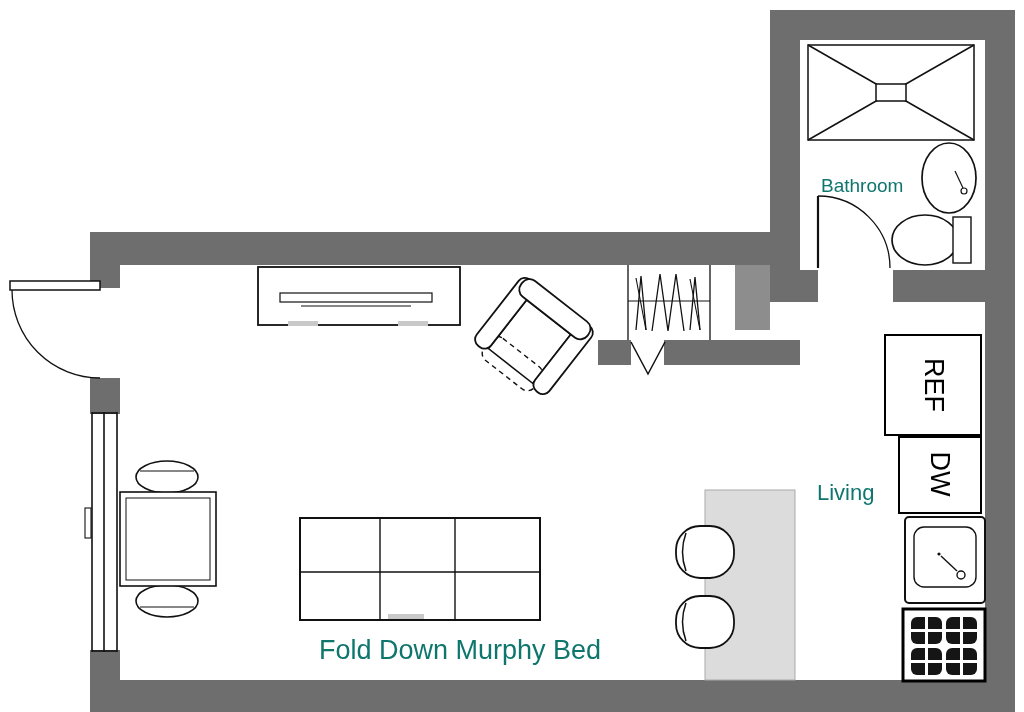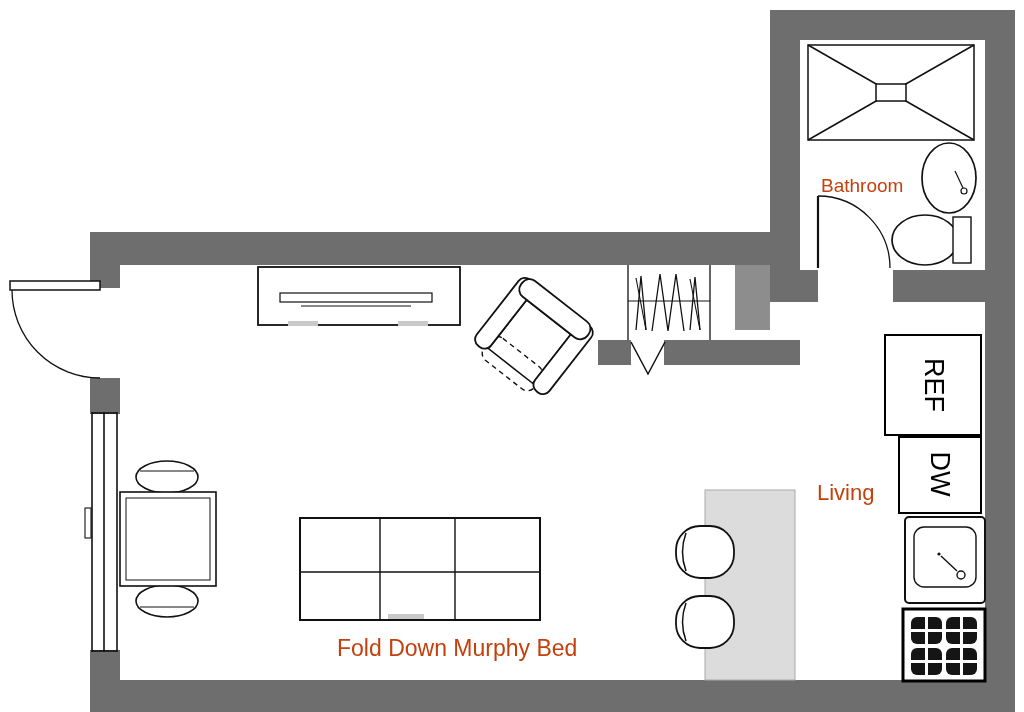--- a/index.html
+++ b/index.html
@@ -2,21 +2,21 @@
 <html><head>
 <meta charset="utf-8">
 <style>
   html,body{margin:0;padding:0;background:#fff;}
   .stage{
     position:relative;width:1024px;height:712px;background:#ffffff;
     font-family:"Liberation Sans", sans-serif;overflow:hidden;
   }
   .stage svg{position:absolute;left:0;top:0;}
   .lbl{
-    position:absolute;color:#c2410c;white-space:nowrap;line-height:1.1;
+    position:absolute;color:#0f766e;white-space:nowrap;line-height:1.1;
   }
   .lbl-rot{
     position:absolute;color:#000;white-space:nowrap;
     transform:translate(-50%,-50%) rotate(90deg);
   }
 </style>
 </head>
 <body>
 
 <div class="stage">
@@ -165,19 +165,19 @@
   <rect x="885" y="335" width="96" height="100" fill="#fff" stroke="#000" stroke-width="2"></rect>
   <rect x="899" y="437" width="82" height="76" fill="#fff" stroke="#000" stroke-width="2"></rect>
 
 </svg>
 
 <div class="lbl" style="left:821px;top:176px;font-size:19px;">Bathroom</div>
 
 
 <div class="lbl" style="left:817px;top:481px;font-size:22px;">Living</div>
 
-<div class="lbl" style="left:337px;top:636px;font-size:23px;">Fold Down Murphy Bed</div>
+<div class="lbl" style="left:319px;top:636px;font-size:27px;">Fold Down Murphy Bed</div>
 
 <div class="lbl-rot" style="left:933px;top:385px;font-size:27px;">REF</div>
 
 <div class="lbl-rot" style="left:939px;top:474px;font-size:27px;">DW</div>
 
 </div>
 
 </body></html>

